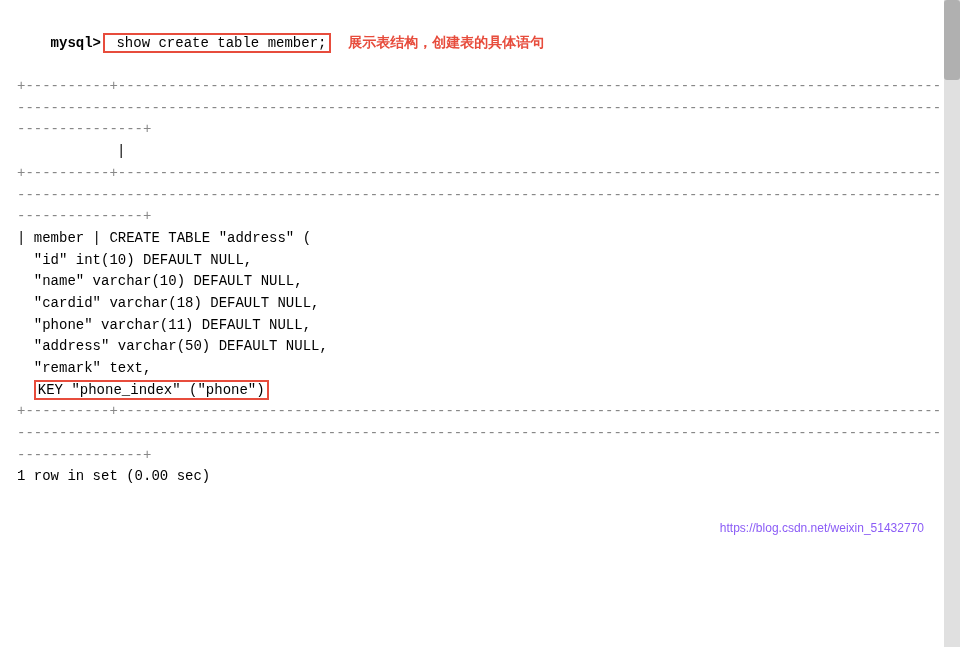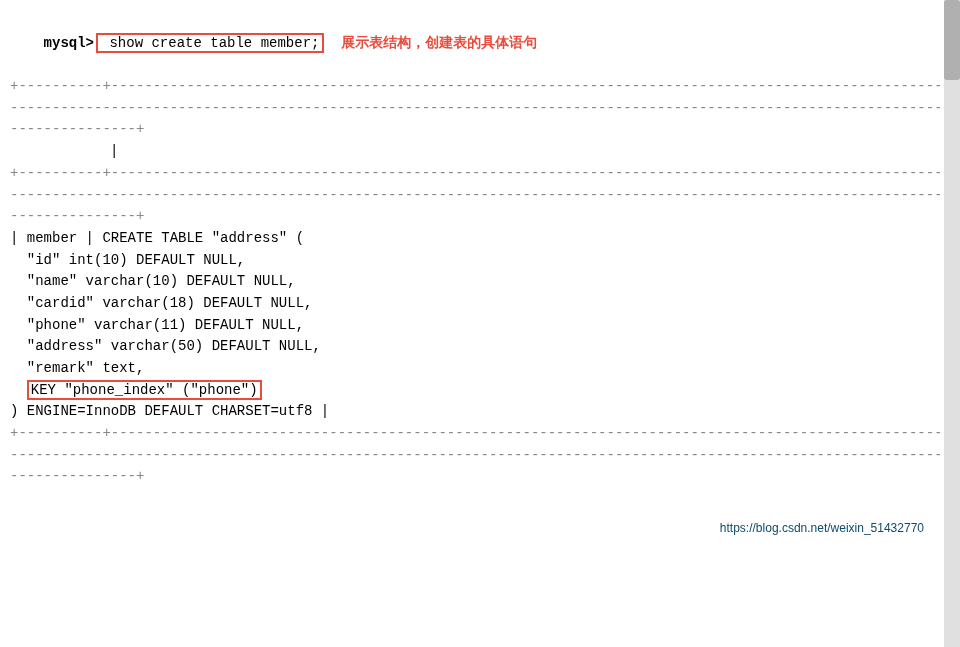--- a/index.html
+++ b/index.html
@@ -10,21 +10,21 @@
       color: #000;
       width: 960px;
       height: 647px;
       overflow: hidden;
       position: relative;
     }
     .terminal {
       background: #fff;
       width: 940px;
       height: 549px;
-      padding: 10px 10px;
+      padding: 10px 17px;
       overflow: hidden;
       position: relative;
     }
     .line {
       white-space: pre;
       line-height: 1.55;
       color: #000;
     }
     .annotation {
       color: #e74c3c;
@@ -32,21 +32,21 @@
       font-size: 14px;
       font-weight: bold;
     }
     .dashed-line {
       color: #888;
     }
     .url-watermark {
       position: absolute;
       bottom: 14px;
       right: 16px;
-      color: #0c4a6e;
+      color: #8b5cf6;
       font-size: 12px;
       font-family: Arial, sans-serif;
     }
     .scrollbar {
       position: absolute;
       right: 0;
       top: 0;
       width: 16px;
       height: 100%;
       background: #e0e0e0;
@@ -84,25 +84,25 @@
   <div class="line">| member | CREATE TABLE "address" (</div>
   <div class="line">  "id" int(10) DEFAULT NULL,</div>
   <div class="line">  "name" varchar(10) DEFAULT NULL,</div>
   <div class="line">  "cardid" varchar(18) DEFAULT NULL,</div>
   <div class="line">  "phone" varchar(11) DEFAULT NULL,</div>
   <div class="line">  "address" varchar(50) DEFAULT NULL,</div>
   <div class="line">  "remark" text,</div>
 
   <div class="line">  <span style="border:2px solid #e74c3c; padding:0 2px;">KEY "phone_index" ("phone")</span></div>
 
-  <div class="line">) ENGINE=InnoDB DEFAULT CHARSET=utf8 |</div>
 
   <div class="line dashed-line">+----------+--------------------------------------------------------------------------------------------------------------------------------------------------------------------------------------------------------+</div>
   <div class="line dashed-line">----------------------------------------------------------------------------------------------------------------------------------------------------------------------------------------------------------</div>
   <div class="line dashed-line">---------------+</div>
 
+  <div class="line">1 row in set (0.00 sec)</div>
 
   <div class="url-watermark">https://blog.csdn.net/weixin_51432770</div>
 </div>
 
 <div class="scrollbar">
   <div class="scrollbar-thumb"></div>
 </div>
 
 </body></html>

